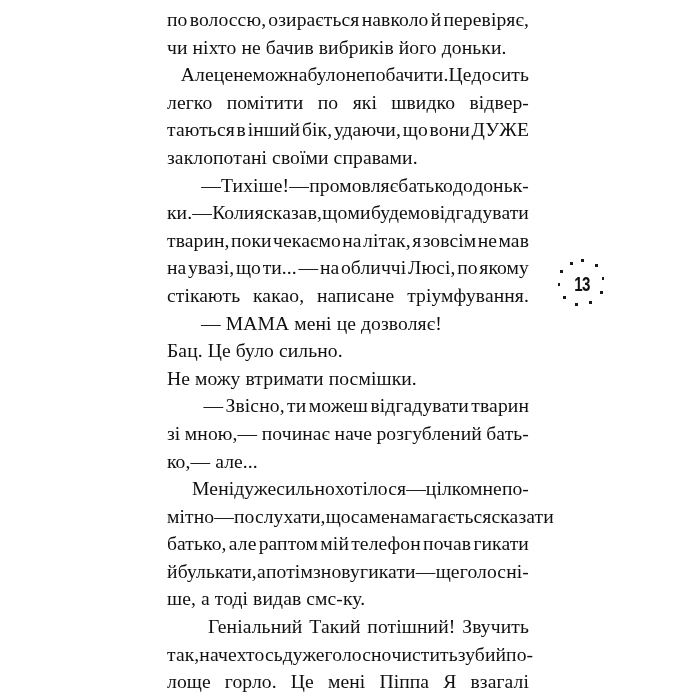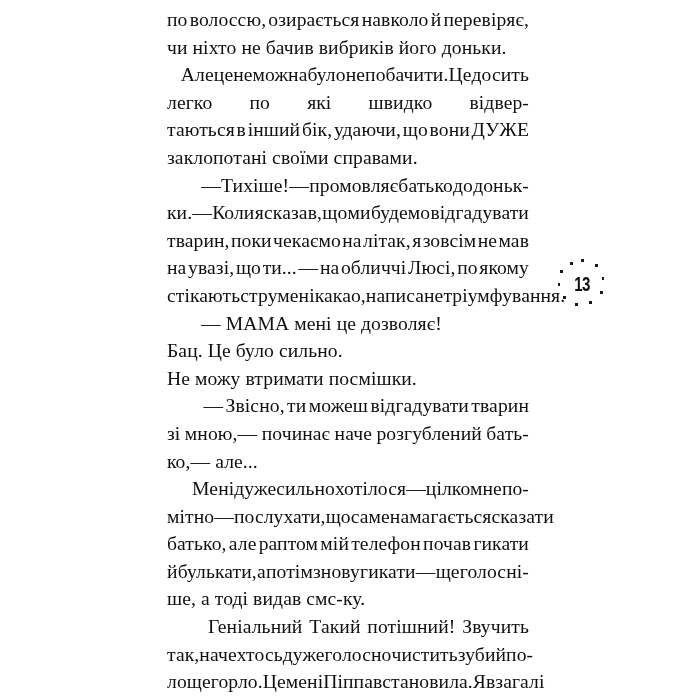--- a/index.html
+++ b/index.html
@@ -83,42 +83,42 @@
 </style>
 </head>
 <body>
 
 <div id="page">
 
   <div id="text-column">
       <div class="line justify"><span class="w">по</span><span class="w">волоссю,</span><span class="w">озирається</span><span class="w">навколо</span><span class="w">й</span><span class="w">перевіряє,</span></div>
       <div class="line left"><span class="w">чи ніхто не бачив вибриків його доньки.</span></div>
       <div class="line justify"><span class="indent"></span><span class="w">Але</span><span class="w">це</span><span class="w">не</span><span class="w">можна</span><span class="w">було</span><span class="w">не</span><span class="w">побачити.</span><span class="w">Це</span><span class="w">досить</span></div>
-      <div class="line justify"><span class="w">легко</span><span class="w">по</span><span class="w">які</span><span class="w">швидко</span><span class="w">відвер-</span></div>
+      <div class="line justify"><span class="w">легко</span><span class="w">помітити</span><span class="w">по</span><span class="w">які</span><span class="w">швидко</span><span class="w">відвер-</span></div>
       <div class="line justify"><span class="w">таються</span><span class="w">в</span><span class="w">інший</span><span class="w">бік,</span><span class="w">удаючи,</span><span class="w">що</span><span class="w">вони</span><span class="w">ДУЖЕ</span></div>
       <div class="line left"><span class="w">заклопотані своїми справами.</span></div>
       <div class="line justify"><span class="indent"></span><span class="w">—</span><span class="w">Тихіше!</span><span class="w">—</span><span class="w">промовляє</span><span class="w">батько</span><span class="w">до</span><span class="w">доньк-</span></div>
       <div class="line justify"><span class="w">ки.—</span><span class="w">Коли</span><span class="w">я</span><span class="w">сказав,</span><span class="w">що</span><span class="w">ми</span><span class="w">будемо</span><span class="w">відгадувати</span></div>
       <div class="line justify"><span class="w">тварин,</span><span class="w">поки</span><span class="w">чекаємо</span><span class="w">на</span><span class="w">літак,</span><span class="w">я</span><span class="w">зовсім</span><span class="w">не</span><span class="w">мав</span></div>
       <div class="line justify"><span class="w">на</span><span class="w">увазі,</span><span class="w">що</span><span class="w">ти...</span><span class="w">—</span><span class="w">на</span><span class="w">обличчі</span><span class="w">Люсі,</span><span class="w">по</span><span class="w">якому</span></div>
-      <div class="line justify"><span class="w">стікають</span><span class="w">струмені</span><span class="w">какао,</span><span class="w">написане</span><span class="w">тріумфування.</span></div>
+      <div class="line justify"><span class="w">стікають</span><span class="w">какао,</span><span class="w">написане</span><span class="w">тріумфування.</span></div>
       <div class="line left"><span class="indent"></span><span class="w">— МАМА мені це дозволяє!</span></div>
       <div class="line left"><span class="w">Бац. Це було сильно.</span></div>
       <div class="line left"><span class="w">Не можу втримати посмішки.</span></div>
       <div class="line justify"><span class="indent"></span><span class="w">—</span><span class="w">Звісно,</span><span class="w">ти</span><span class="w">можеш</span><span class="w">відгадувати</span><span class="w">тварин</span></div>
       <div class="line justify"><span class="w">зі</span><span class="w">мною,—</span><span class="w">починає</span><span class="w">наче</span><span class="w">розгублений</span><span class="w">бать-</span></div>
       <div class="line left"><span class="w">ко,— але...</span></div>
       <div class="line justify"><span class="indent"></span><span class="w">Мені</span><span class="w">дуже</span><span class="w">сильно</span><span class="w">хотілося</span><span class="w">—</span><span class="w">цілком</span><span class="w">непо-</span></div>
       <div class="line justify"><span class="w">мітно</span><span class="w">—</span><span class="w">послухати,</span><span class="w">що</span><span class="w">саме</span><span class="w">намагається</span><span class="w">сказати</span></div>
       <div class="line justify"><span class="w">батько,</span><span class="w">але</span><span class="w">раптом</span><span class="w">мій</span><span class="w">телефон</span><span class="w">почав</span><span class="w">гикати</span></div>
       <div class="line justify"><span class="w">й</span><span class="w">булькати,</span><span class="w">а</span><span class="w">потім</span><span class="w">знову</span><span class="w">гикати</span><span class="w">—</span><span class="w">ще</span><span class="w">голосні-</span></div>
       <div class="line left"><span class="w">ше, а тоді видав смс-ку.</span></div>
       <div class="line justify"><span class="indent"></span><span class="w">Геніальний</span><span class="w">Такий</span><span class="w">потішний!</span><span class="w">Звучить</span></div>
       <div class="line justify"><span class="w">так,</span><span class="w">наче</span><span class="w">хтось</span><span class="w">дуже</span><span class="w">голосно</span><span class="w">чистить</span><span class="w">зуби</span><span class="w">й</span><span class="w">по-</span></div>
-      <div class="line justify"><span class="w">лоще</span><span class="w">горло.</span><span class="w">Це</span><span class="w">мені</span><span class="w">Піппа</span><span class="w">встановила.</span><span class="w">Я</span><span class="w">взагалі</span></div>
+      <div class="line justify"><span class="w">лоще</span><span class="w">горло.</span><span class="w">Це</span><span class="w">мені</span><span class="w">Піппа</span><span class="w">Я</span><span class="w">взагалі</span></div>
       <div class="line justify"><span class="w">не</span><span class="w">знала,</span><span class="w">що</span><span class="w">можна</span><span class="w">завантажувати</span><span class="w">різні</span><span class="w">звуки</span></div>
     </div>
 
   <div id="folio">
     <span class="dot" style="left:25px;  top:1px;"></span>
     <span class="dot" style="left:39px;  top:6px;"></span>
     <span class="dot" style="left:45.5px;top:19px;"></span>
     <span class="dot" style="left:44px;  top:33px;"></span>
     <span class="dot" style="left:33px;  top:43px;"></span>
     <span class="dot" style="left:19px;  top:45px;"></span>

